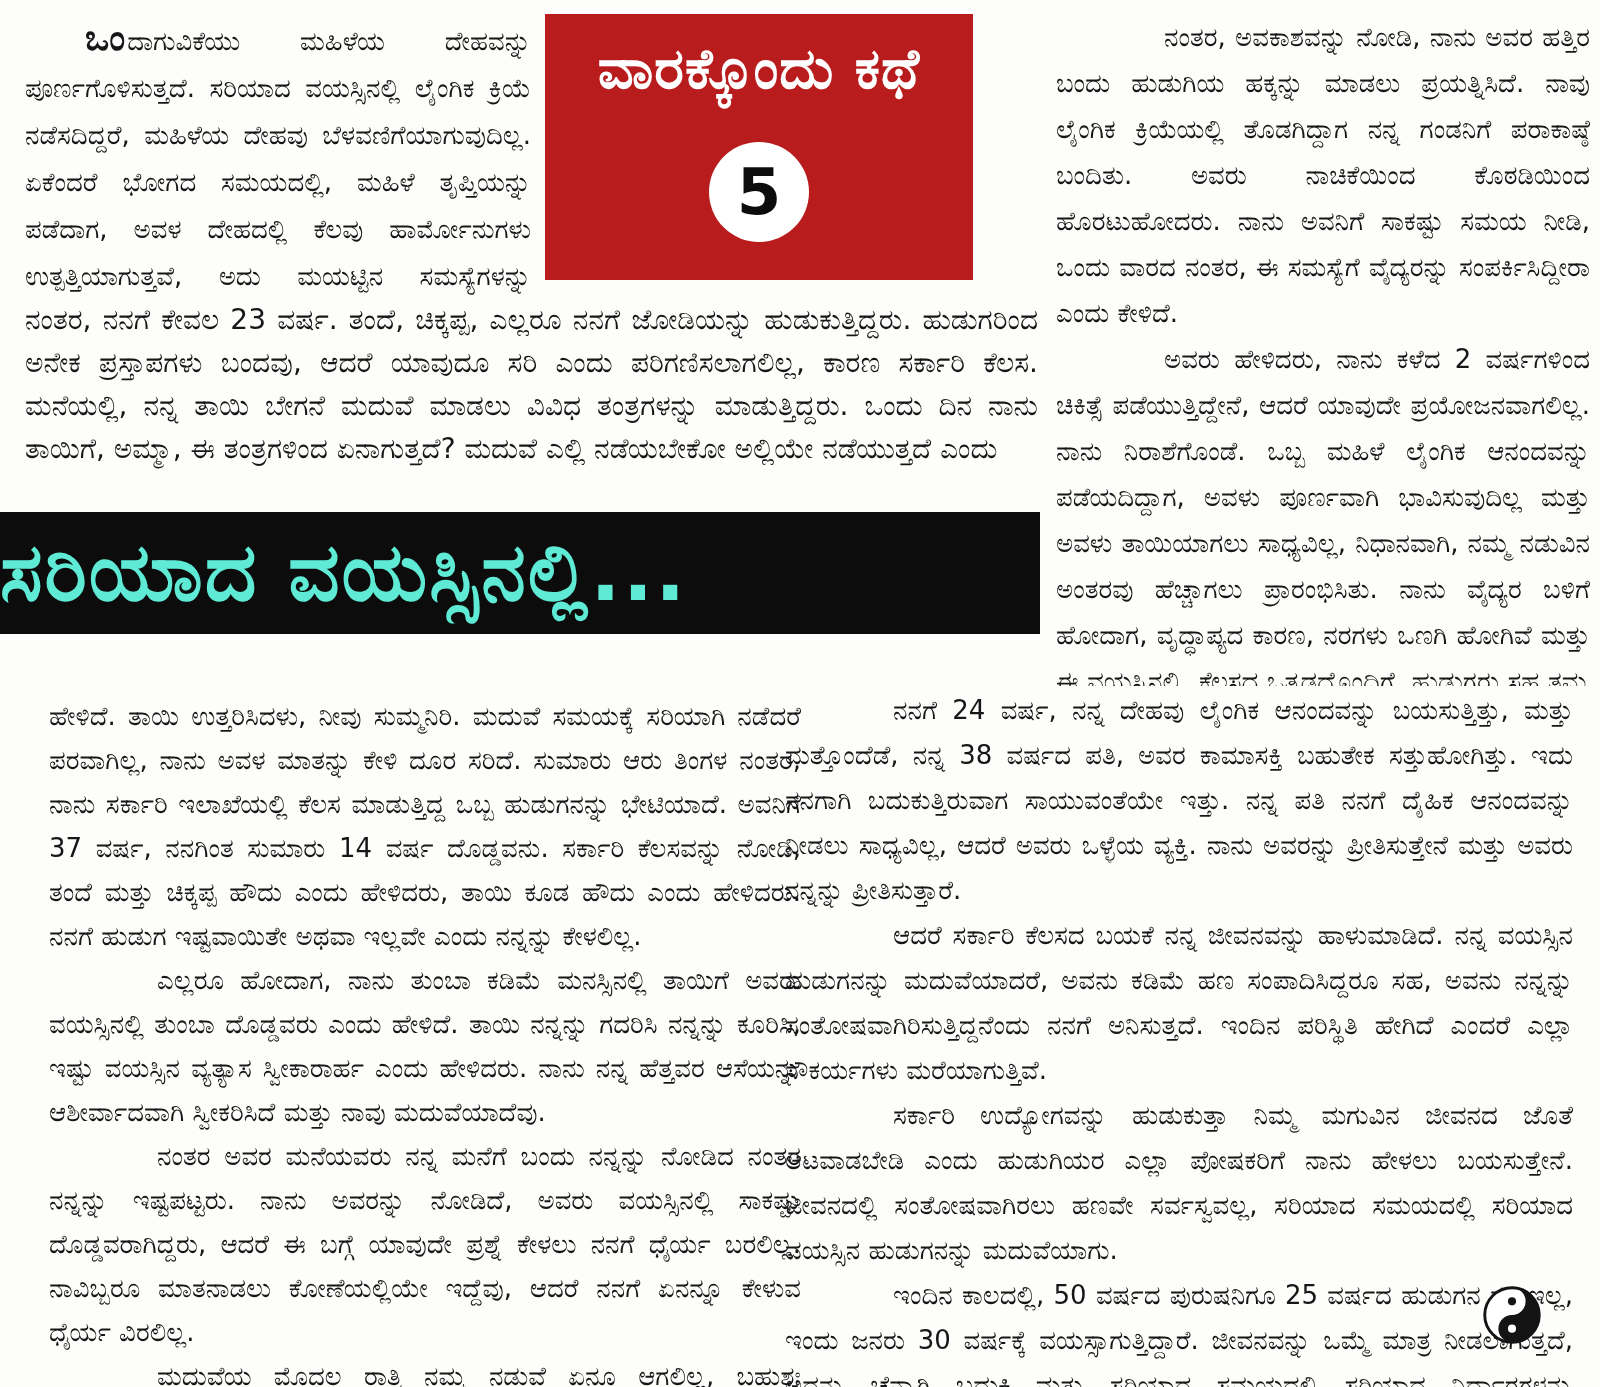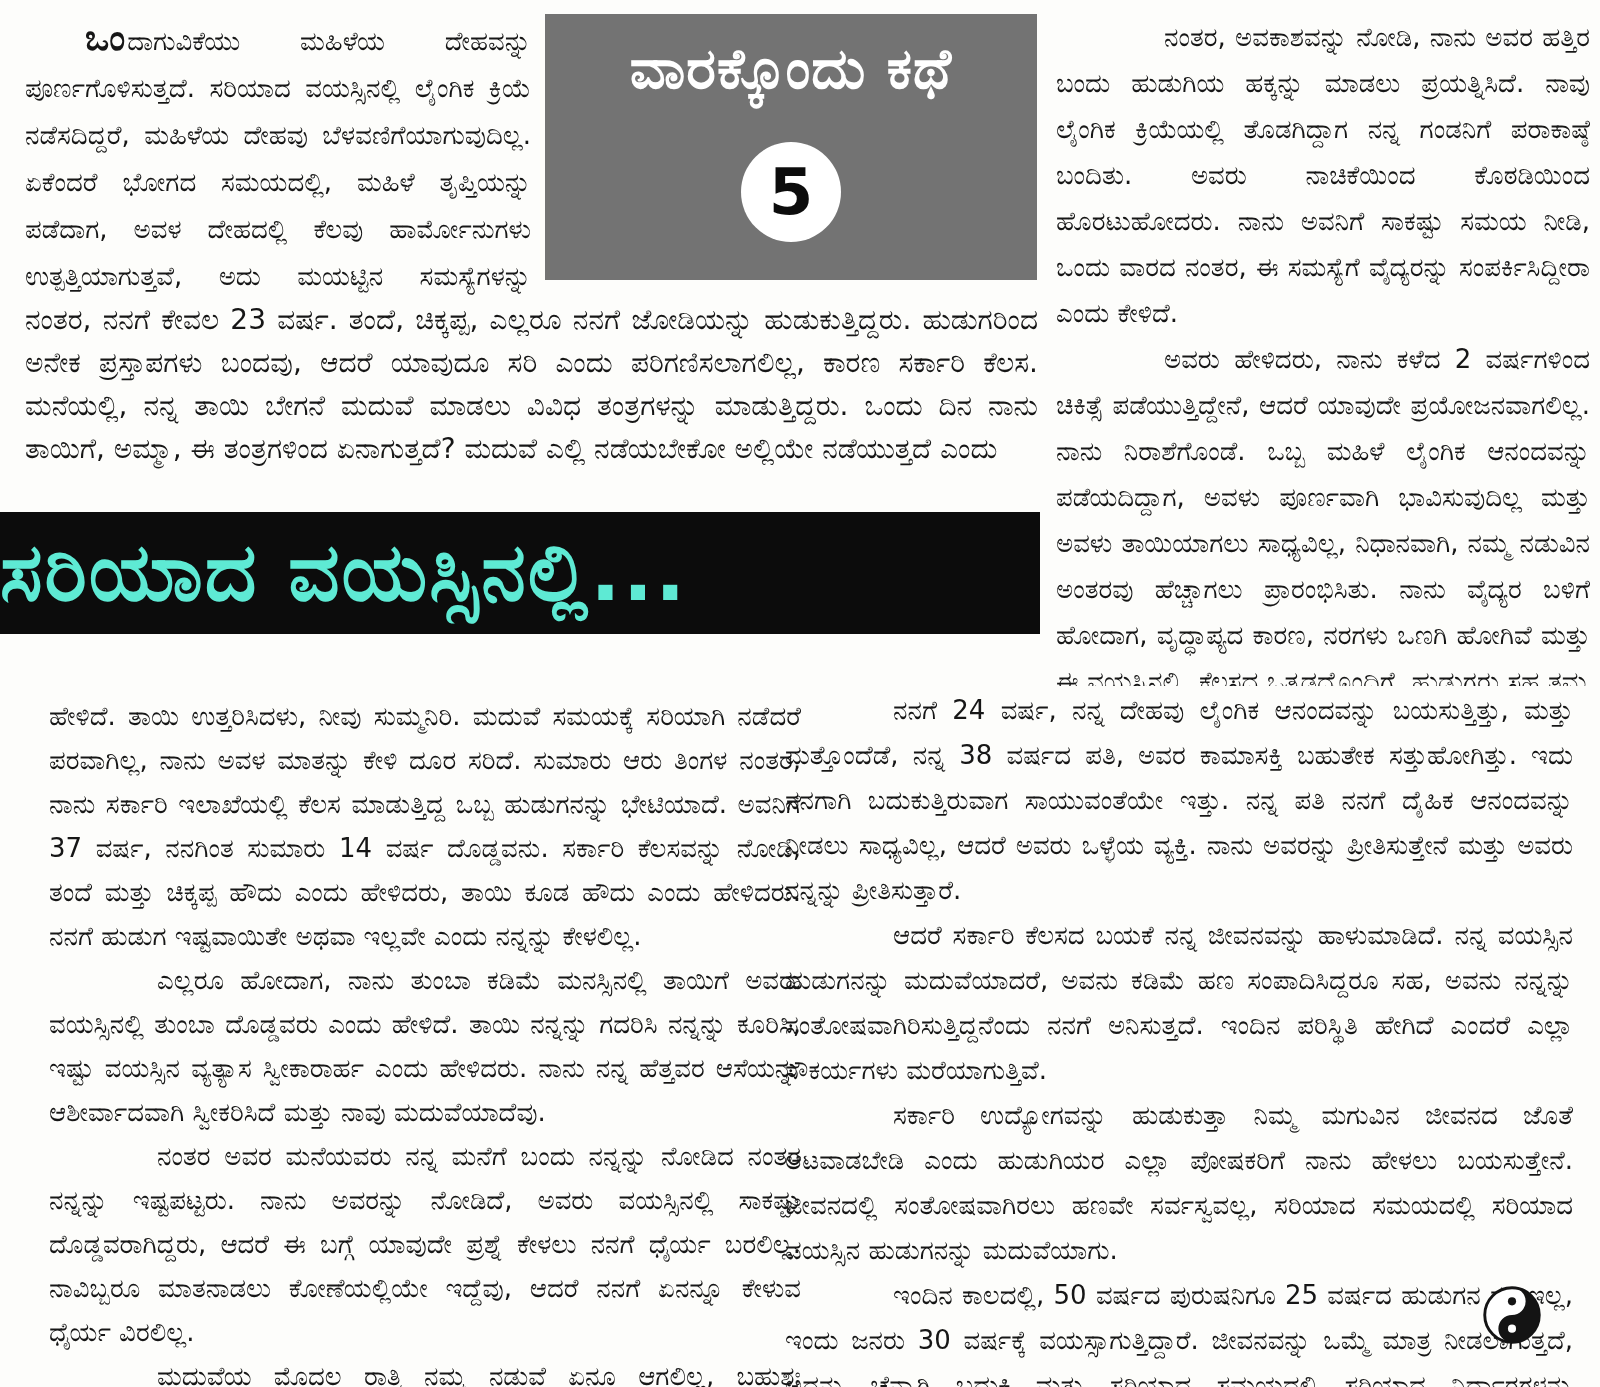--- a/index.html
+++ b/index.html
@@ -20,22 +20,22 @@
   
   .intro-narrow{left:25px;top:14px;width:506px;height:288px;font-size:26px;line-height:47px;}
   .intro-narrow p{text-indent:60px;}
   .lead{font-size:36px;font-weight:bold;letter-spacing:2px;}
 
   
   .intro-wide{left:25px;top:298px;width:1013px;height:212px;font-size:28px;line-height:43px;}
 
   
   .masthead{
-    position:absolute;left:545px;top:14px;width:492px;height:266px;
-    background:#737373;color:#ffffff;text-align:center;
+    position:absolute;left:545px;top:14px;width:428px;height:266px;
+    background:#b91c1c;color:#ffffff;text-align:center;
   }
   .masthead-title{font-size:56px;font-weight:bold;letter-spacing:1px;padding-top:22px;white-space:nowrap;}
   .episode-circle{
     width:100px;height:100px;border-radius:50%;
     background:#ffffff;color:#0c0c0c;
     font-size:64px;font-weight:bold;line-height:100px;
     margin:40px auto 0 auto;text-align:center;
   }
 
   

